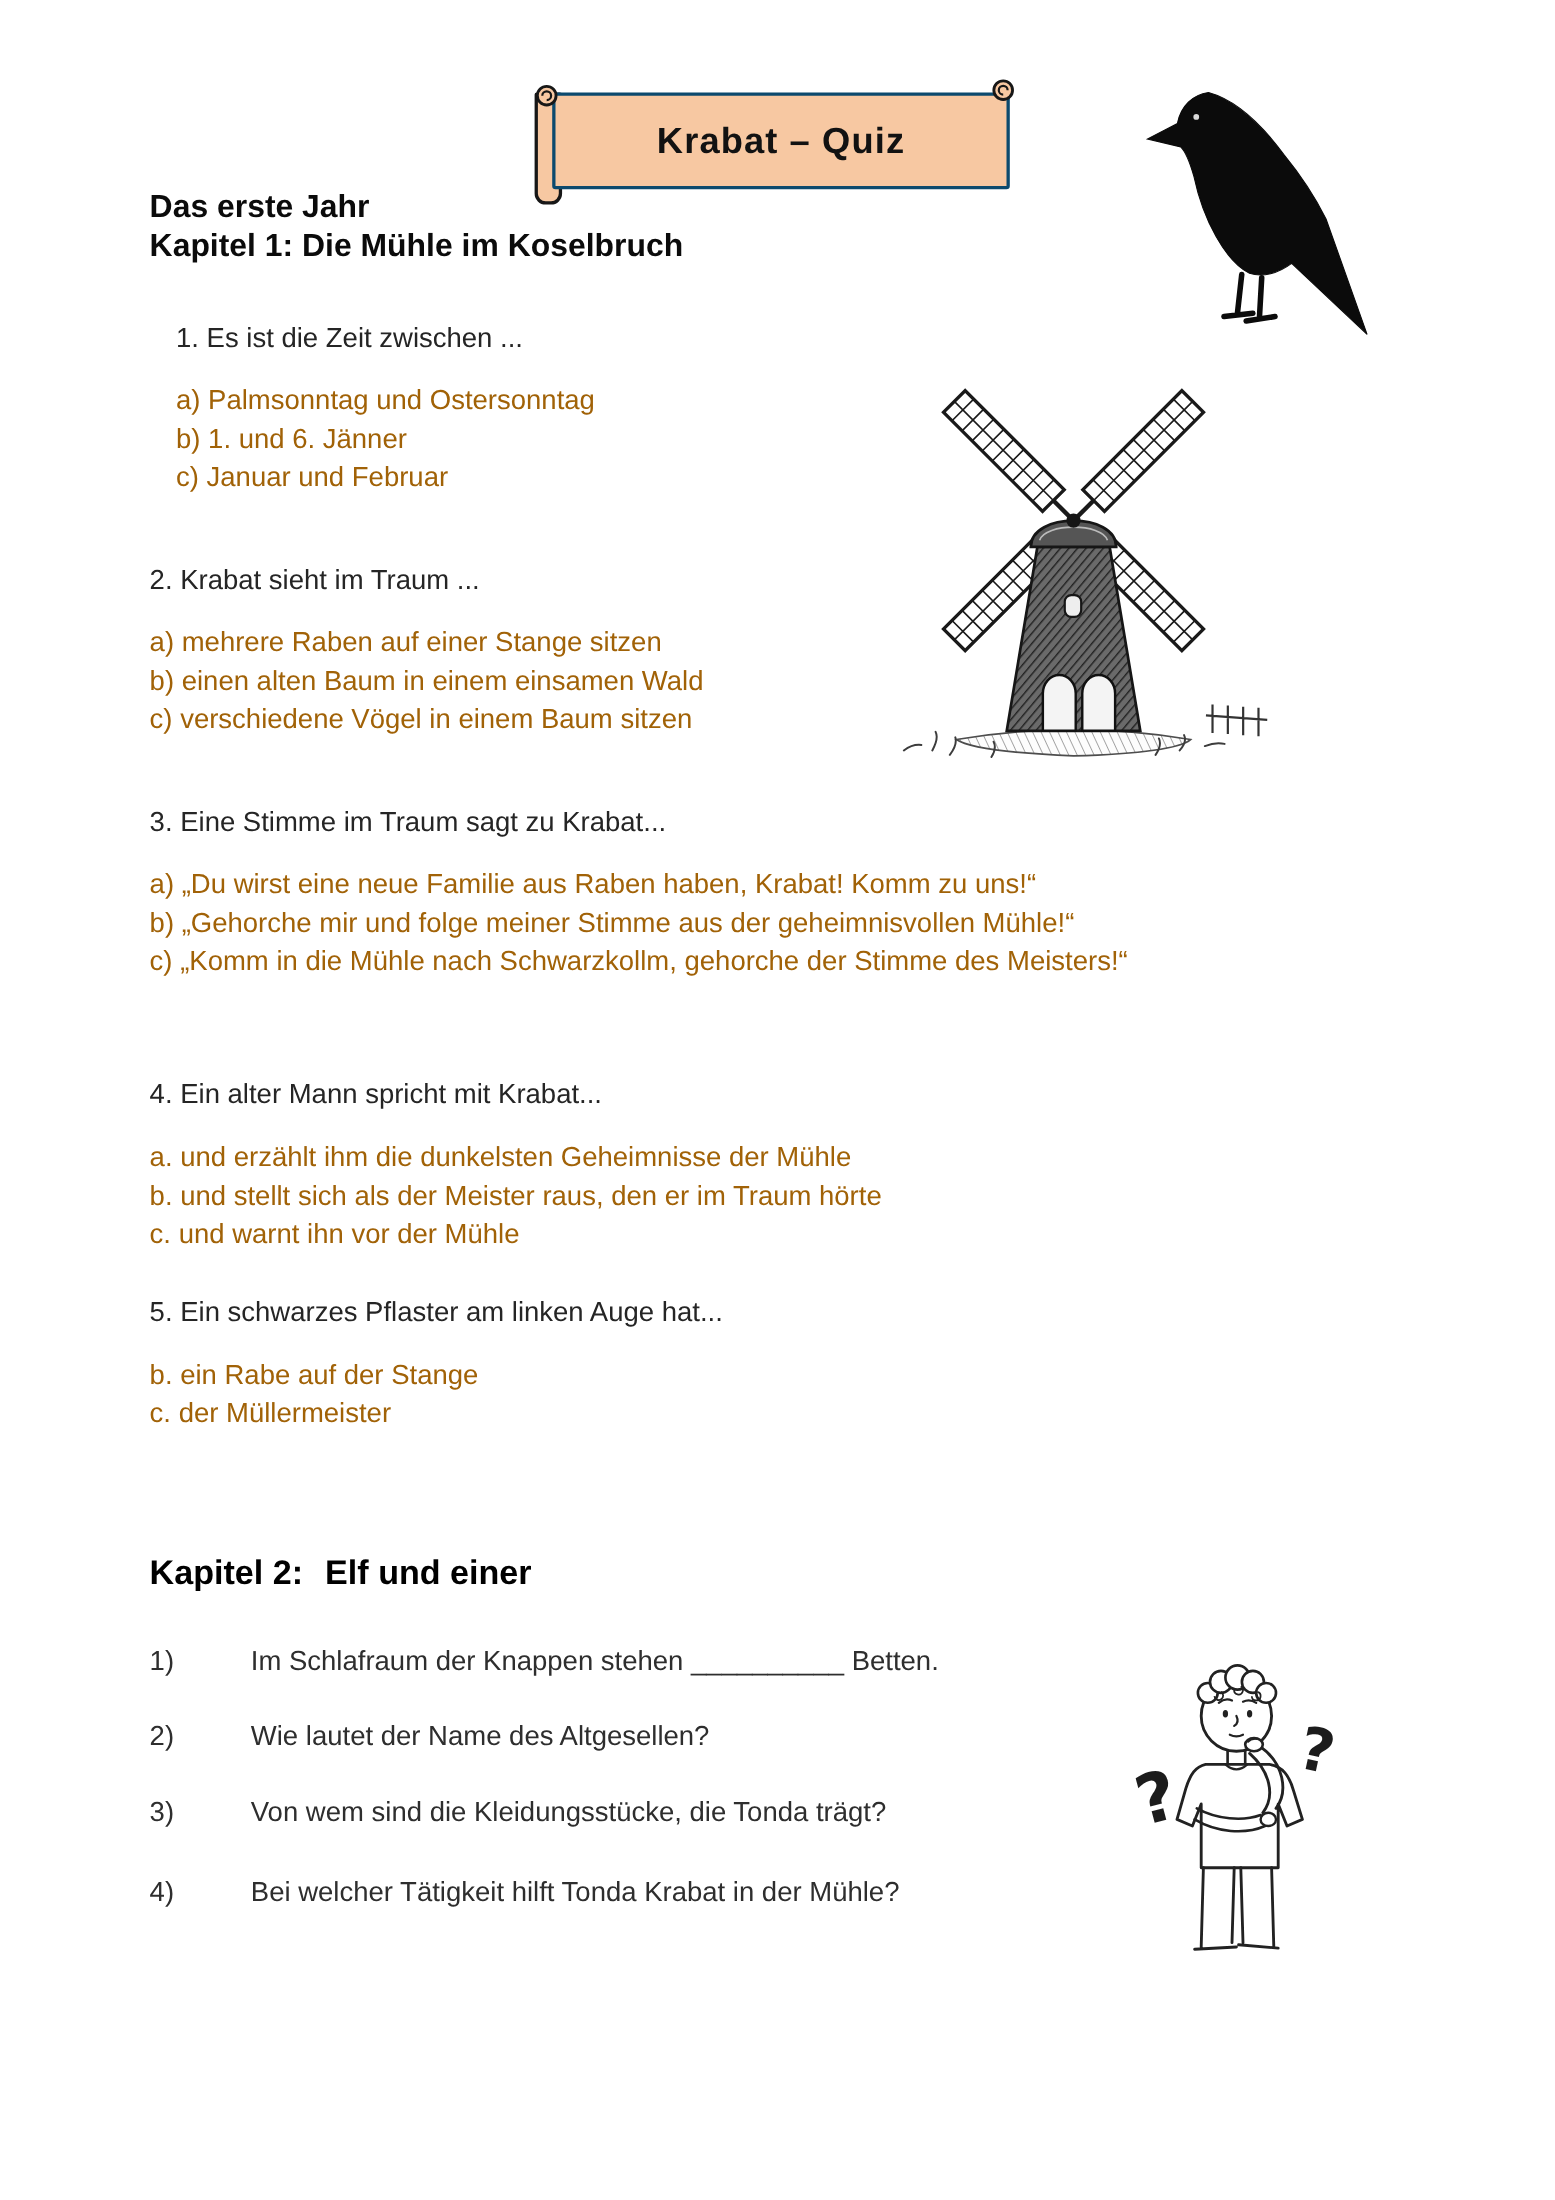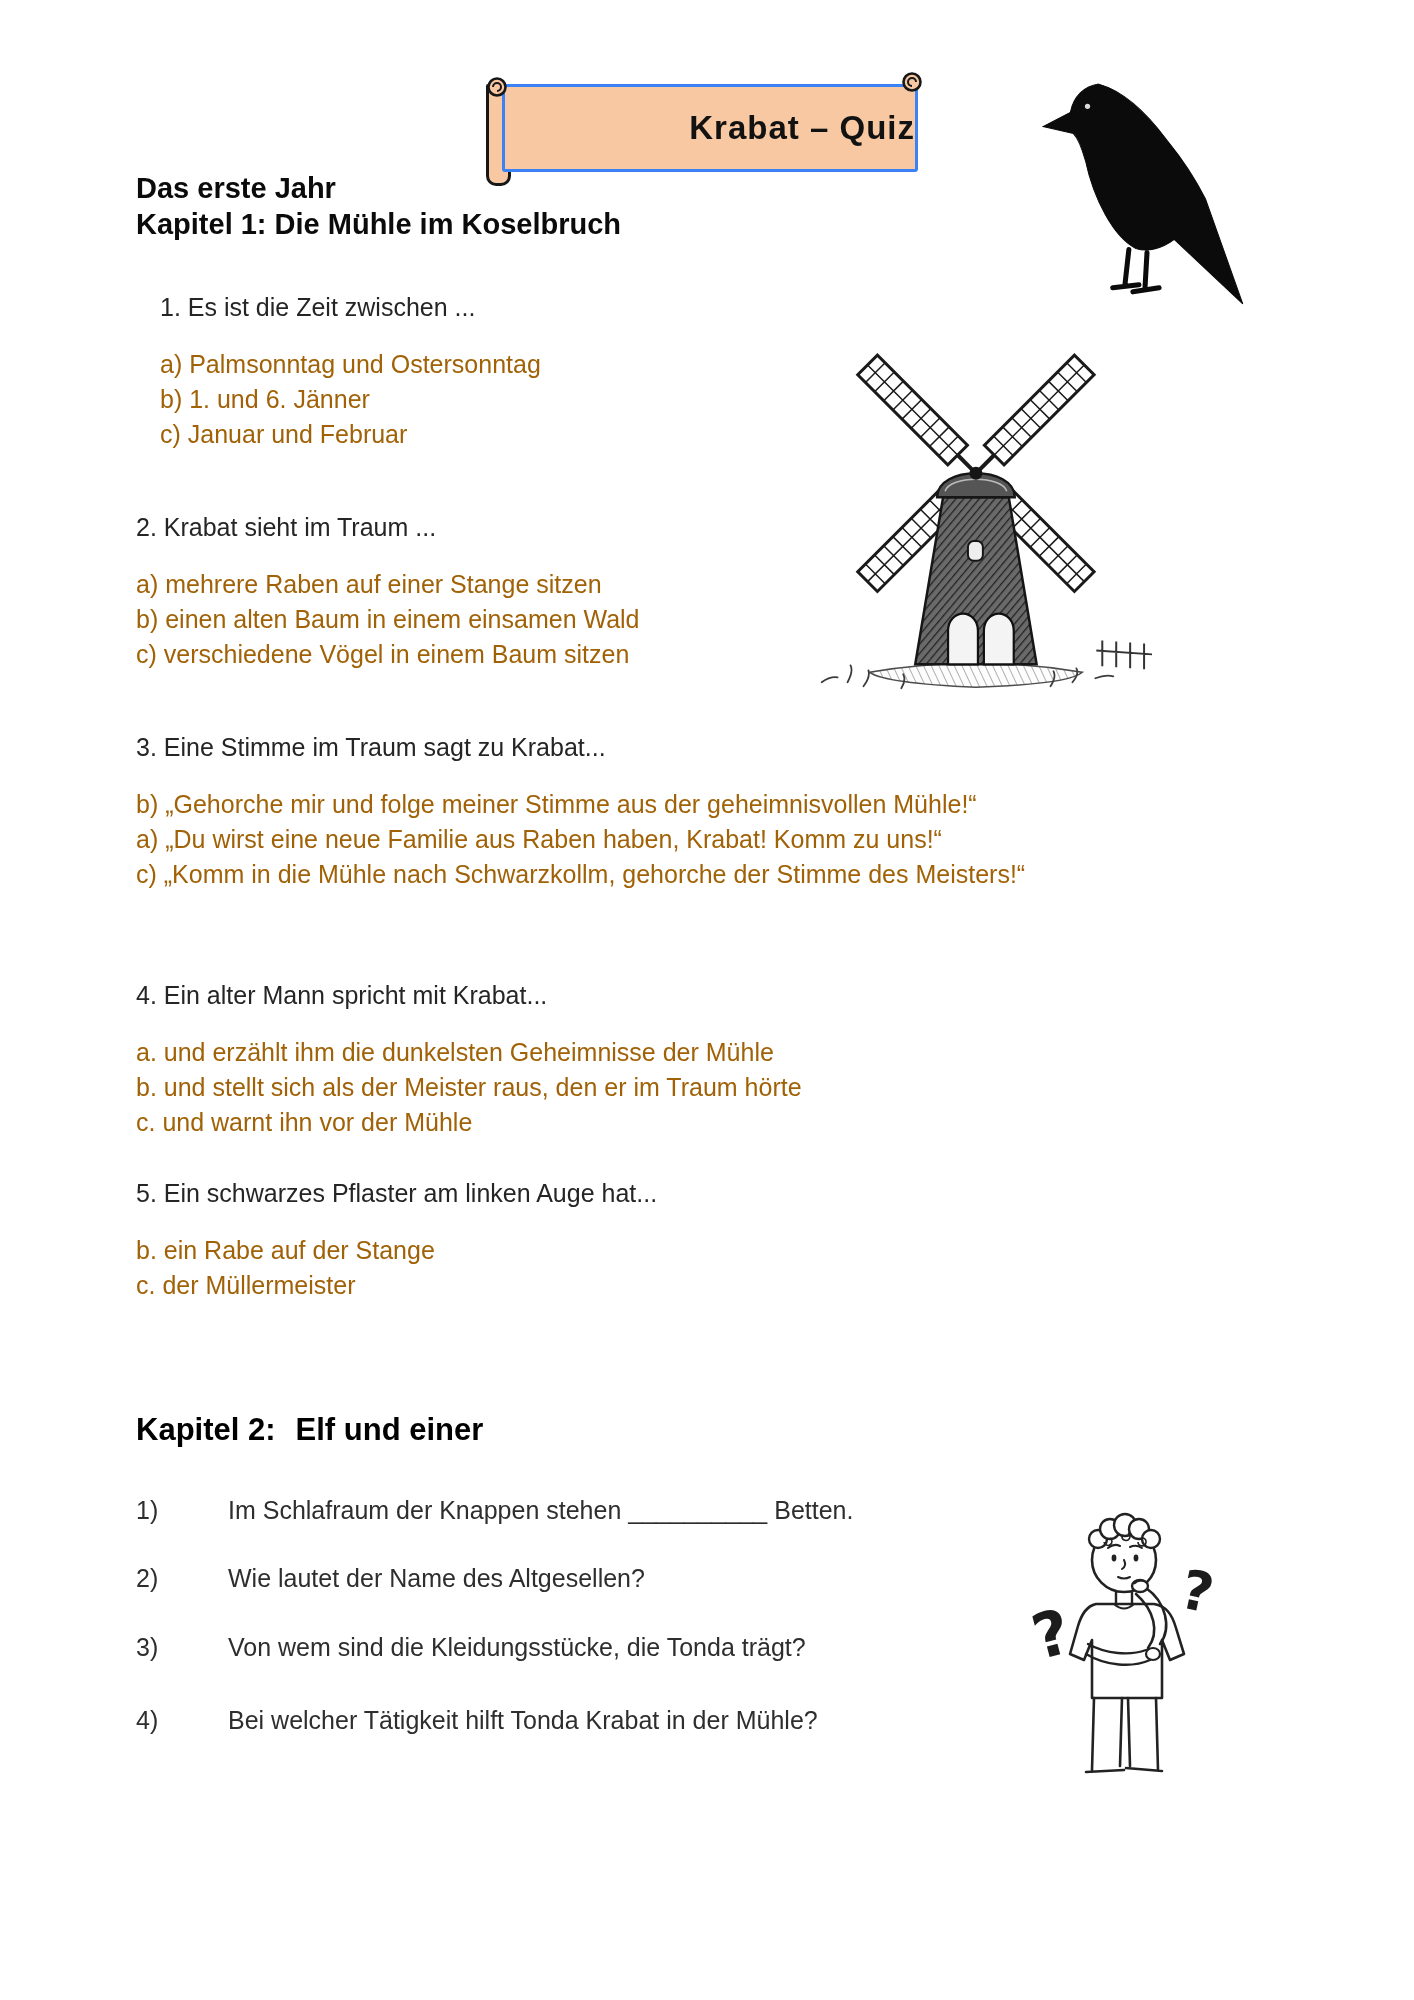--- a/index.html
+++ b/index.html
@@ -4,22 +4,22 @@
 <style>
   html,body{margin:0;padding:0;background:#ffffff;}
   .page{
     position:relative;width:1414px;height:2000px;background:#ffffff;
     font-family:"Liberation Sans",sans-serif;color:#2d2d2d;overflow:hidden;
   }
   
   .banner{position:absolute;left:486px;top:74px;width:434px;height:106px;}
   .banner-main{
     position:absolute;left:16px;top:10px;right:2px;height:82px;
-    background:#f7c8a2;border:3px solid #3b82f6;border-radius:3px;
-    display:flex;align-items:center;justify-content:flex-end;
+    background:#f7c8a2;border:3px solid #0c4a6e;border-radius:3px;
+    display:flex;align-items:center;justify-content:center;
   }
   .banner-roll{
     position:absolute;left:0;top:10px;width:19px;height:96px;
     background:#f7c8a2;border:3px solid #171717;border-radius:2px 2px 10px 10px;
   }
   .banner-curl{position:absolute;}
   .banner-title{font-size:33px;font-weight:bold;color:#121212;letter-spacing:1px;}
   
   .h-line{position:absolute;left:136px;font-size:29px;line-height:36px;font-weight:bold;color:#0b0b0b;}
   .h1a{top:170px;}
@@ -128,22 +128,22 @@
 
   <div class="qblock qb2">
     <div class="q-prompt">2. Krabat sieht im Traum ...</div>
     <div class="q-option">a) mehrere Raben auf einer Stange sitzen</div>
     <div class="q-option">b) einen alten Baum in einem einsamen Wald</div>
     <div class="q-option">c) verschiedene Vögel in einem Baum sitzen</div>
   </div>
 
   <div class="qblock qb3">
     <div class="q-prompt">3. Eine Stimme im Traum sagt zu Krabat...</div>
+    <div class="q-option">a) „Du wirst eine neue Familie aus Raben haben, Krabat! Komm zu uns!“</div>
     <div class="q-option">b) „Gehorche mir und folge meiner Stimme aus der geheimnisvollen Mühle!“</div>
-    <div class="q-option">a) „Du wirst eine neue Familie aus Raben haben, Krabat! Komm zu uns!“</div>
     <div class="q-option">c) „Komm in die Mühle nach Schwarzkollm, gehorche der Stimme des Meisters!“</div>
   </div>
 
   <div class="qblock qb4">
     <div class="q-prompt">4. Ein alter Mann spricht mit Krabat...</div>
     <div class="q-option">a. und erzählt ihm die dunkelsten Geheimnisse der Mühle</div>
     <div class="q-option">b. und stellt sich als der Meister raus, den er im Traum hörte</div>
     <div class="q-option">c. und warnt ihn vor der Mühle</div>
   </div>
 

